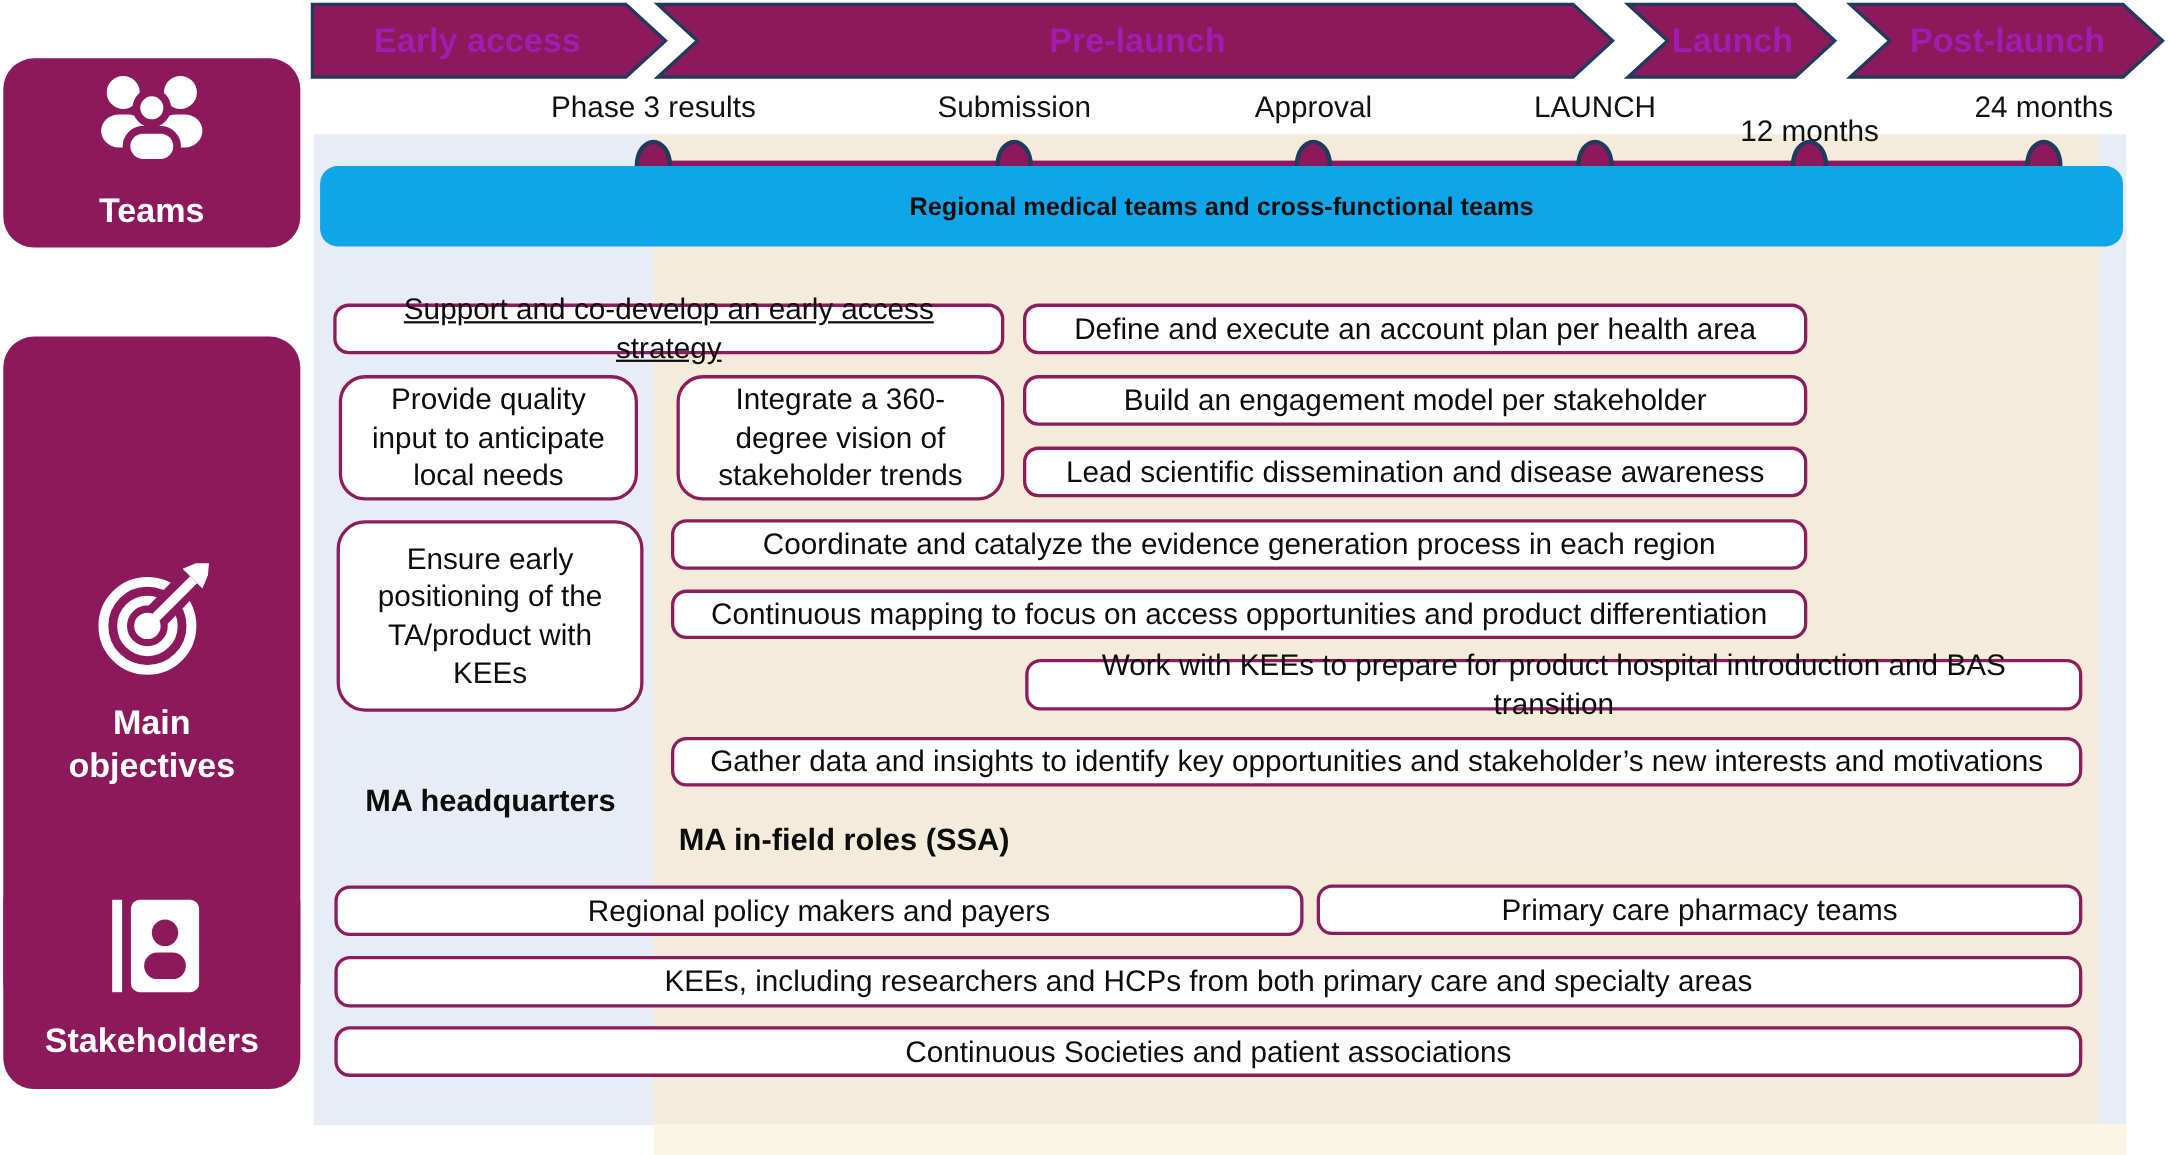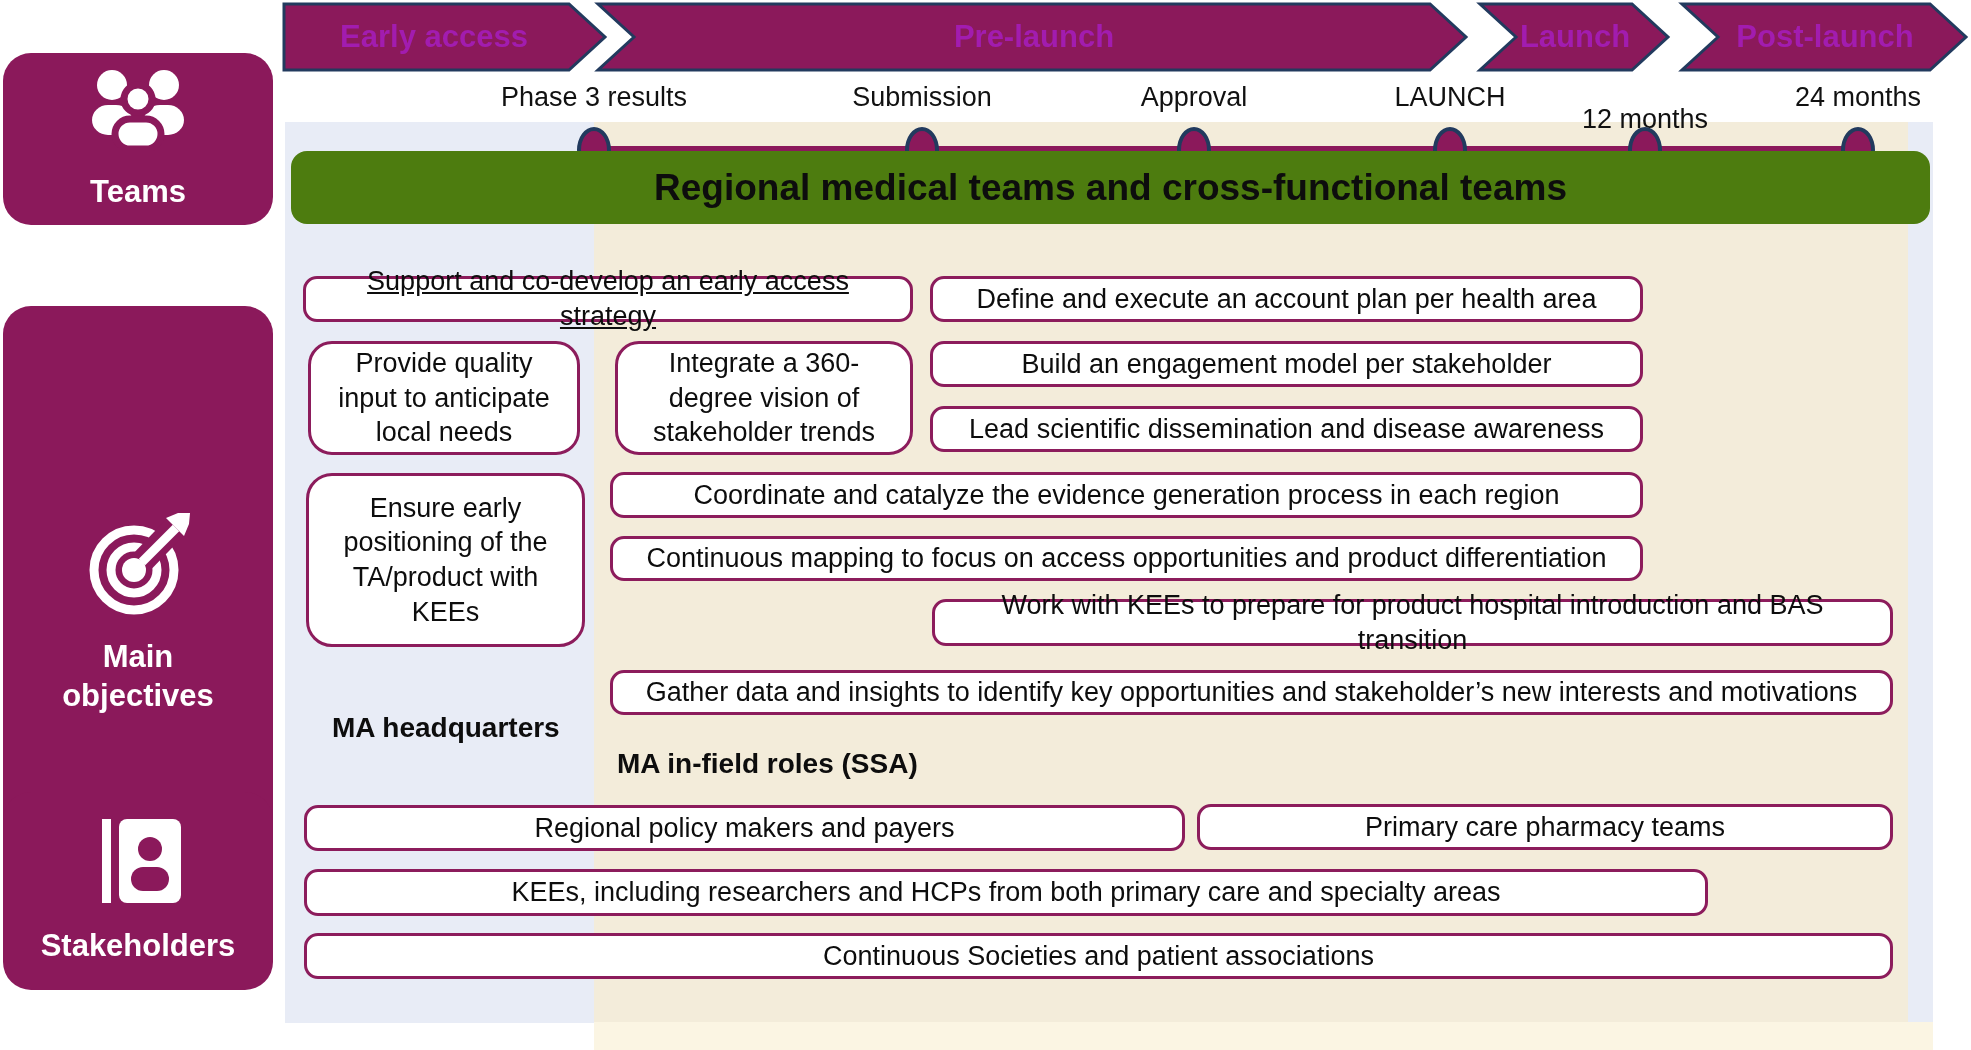--- a/index.html
+++ b/index.html
@@ -13,22 +13,22 @@
 
   .chevband{position:absolute;left:0;top:0;width:1971px;height:76px;}
   .chev-label{position:absolute;top:4px;height:66px;display:flex;align-items:center;justify-content:center;
     color:#a21caf;font-weight:bold;font-size:31px;}
 
   .ms-label{position:absolute;top:82px;width:240px;text-align:center;font-size:27px;color:#111;}
   .tl-line{position:absolute;top:146px;height:5px;background:#8b195b;}
   .tl-dot{position:absolute;top:127px;width:34px;height:46px;border-radius:50%;
     background:#8b195b;border:4px solid #223a5e;box-sizing:border-box;}
 
-  .banner{position:absolute;left:291px;top:151px;width:1639px;height:73px;background:#4d7c0f;border-radius:16px;
-    display:flex;align-items:center;justify-content:center;font-size:37px;font-weight:bold;color:#0d0d0d;}
+  .banner{position:absolute;left:291px;top:151px;width:1639px;height:73px;background:#0ea5e9;border-radius:16px;
+    display:flex;align-items:center;justify-content:center;font-size:23px;font-weight:bold;color:#0d0d0d;}
 
   .obox{position:absolute;background:#fff;border:3px solid #8c1c5c;border-radius:14px;box-sizing:border-box;
     display:flex;align-items:center;justify-content:center;text-align:center;
     font-size:27px;line-height:1.28;color:#0d0d0d;padding:2px 14px;}
   .obox.tall{border-radius:24px;}
 
   .grouplabel{position:absolute;font-size:28px;font-weight:bold;color:#0d0d0d;white-space:nowrap;}
 
   .sidecard{position:absolute;left:3px;width:270px;background:#8b195b;border-radius:28px;
     display:flex;flex-direction:column;align-items:center;justify-content:center;gap:18px;}
@@ -133,16 +133,16 @@
   <div class="obox tall" style="left:306px;top:473px;width:279px;height:174px;padding:6px 26px;border-radius:26px;">Ensure early positioning of the TA/product with KEEs</div>
 
   <div class="obox" style="left:932px;top:599px;width:961px;height:47px;">Work with KEEs to prepare for product hospital introduction and BAS transition</div>
   <div class="obox" style="left:610px;top:670px;width:1283px;height:45px;">Gather data and insights to identify key opportunities and stakeholder’s new interests and motivations</div>
 
   <div class="grouplabel" style="left:332px;top:712px;">MA headquarters</div>
   <div class="grouplabel" style="left:617px;top:748px;">MA in-field roles (SSA)</div>
 
   <div class="obox" style="left:304px;top:805px;width:881px;height:46px;">Regional policy makers and payers</div>
   <div class="obox" style="left:1197px;top:804px;width:696px;height:46px;">Primary care pharmacy teams</div>
-  <div class="obox" style="left:304px;top:869px;width:1404px;height:47px;">KEEs, including researchers and HCPs from both primary care and specialty areas</div>
+  <div class="obox" style="left:304px;top:869px;width:1589px;height:47px;">KEEs, including researchers and HCPs from both primary care and specialty areas</div>
   <div class="obox" style="left:304px;top:933px;width:1589px;height:46px;">Continuous Societies and patient associations</div>
 
 </div>
 
 </body></html>

